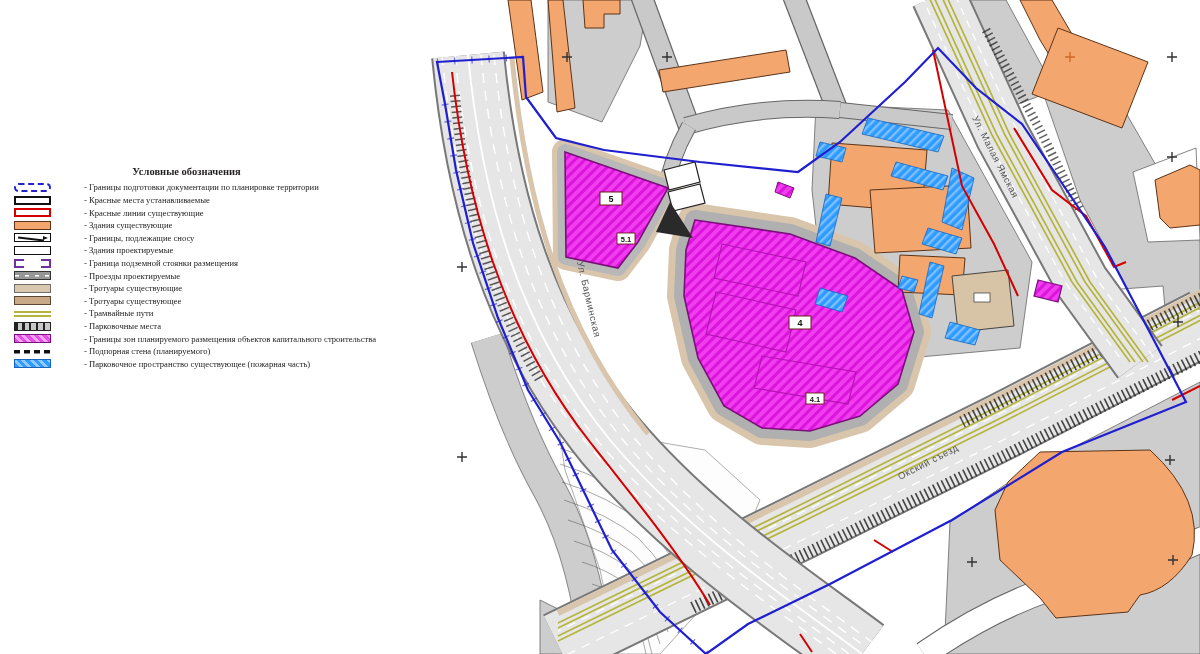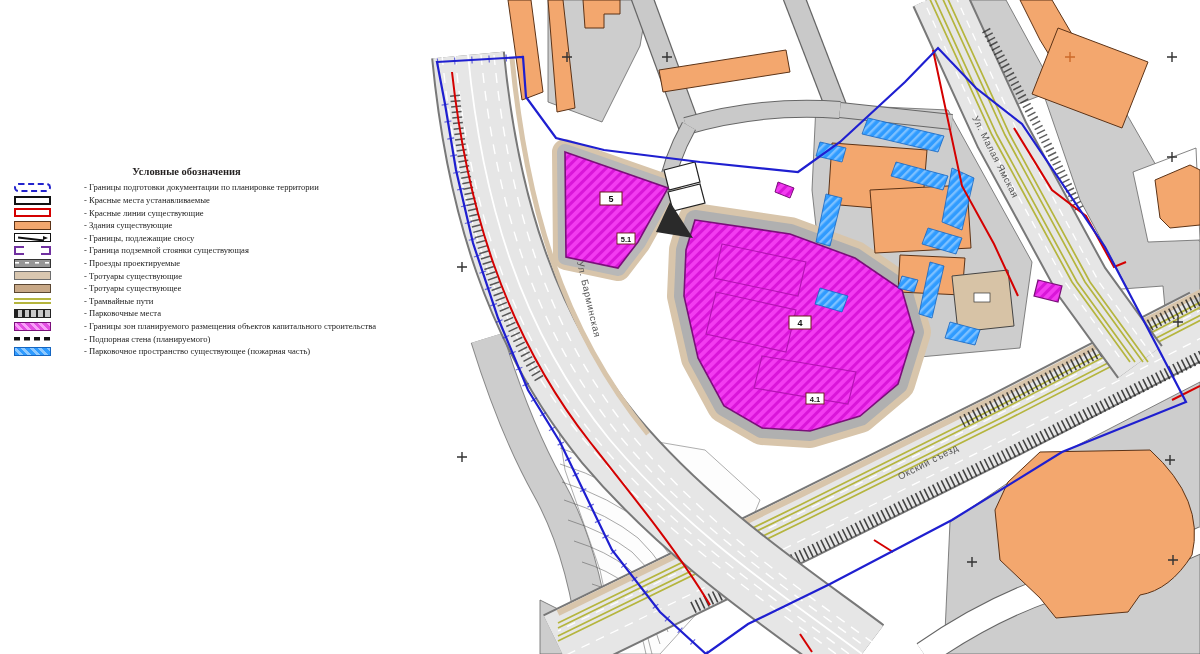--- a/index.html
+++ b/index.html
@@ -56,22 +56,26 @@
       </div>
     <div class="lrow">
         <span class="sw sw-bexist"></span>
         <span class="ltxt">- Здания существующие</span>
       </div>
     <div class="lrow">
         <span class="sw sw-demo"></span>
         <span class="ltxt">- Границы, подлежащие сносу</span>
       </div>
     <div class="lrow">
+        <span class="sw sw-bproj"></span>
+        <span class="ltxt">- Здания проектируемые</span>
+      </div>
+    <div class="lrow">
         <span class="sw sw-und"></span>
-        <span class="ltxt">- Граница подземной стоянки существующая</span>
+        <span class="ltxt">- Граница подземной стоянки размещения</span>
       </div>
     <div class="lrow">
         <span class="sw sw-drp"></span>
         <span class="ltxt">- Проезды проектируемые</span>
       </div>
     <div class="lrow">
         <span class="sw sw-swe"></span>
         <span class="ltxt">- Тротуары существующие</span>
       </div>
     <div class="lrow">

